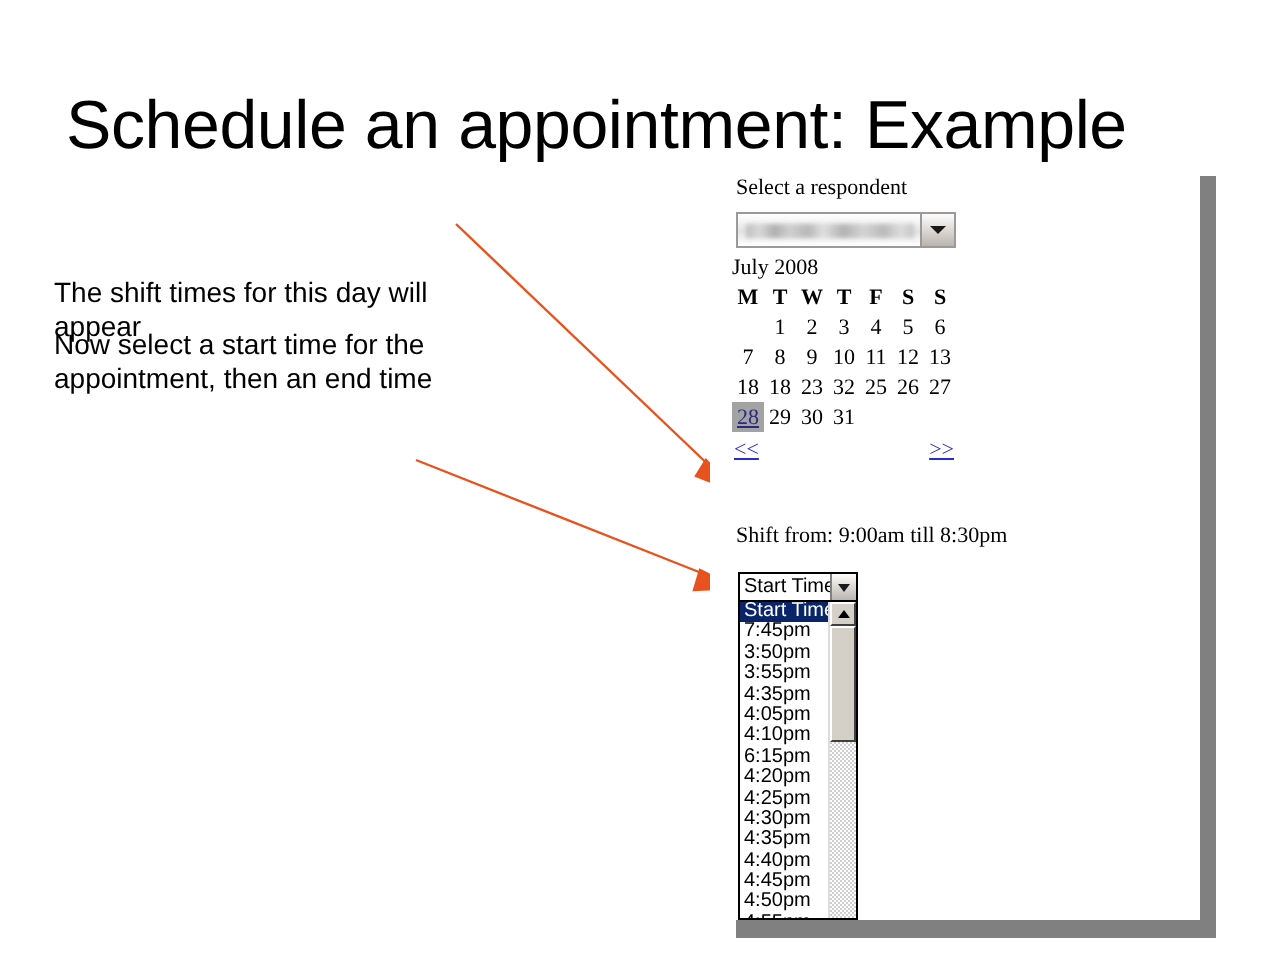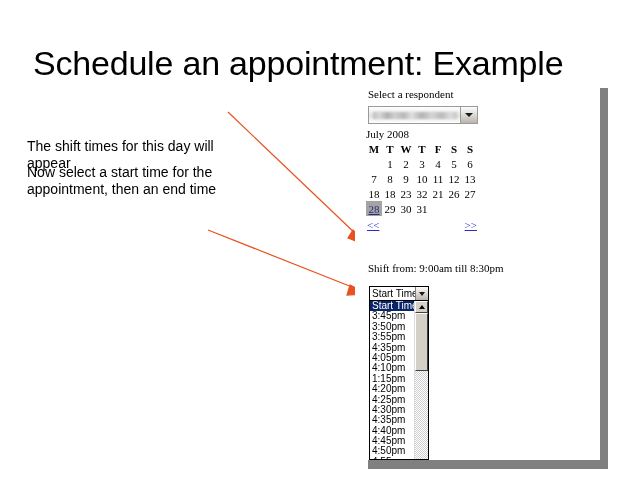--- a/index.html
+++ b/index.html
@@ -366,21 +366,21 @@
         <td>10</td>
         <td>11</td>
         <td>12</td>
         <td>13</td>
       </tr>
       <tr>
         <td>18</td>
         <td>18</td>
         <td>23</td>
         <td>32</td>
-        <td>21</td>
+        <td>25</td>
         <td>26</td>
         <td>27</td>
       </tr>
       <tr>
         <td class="day-selected">28</td>
         <td>29</td>
         <td>30</td>
         <td>31</td>
         <td></td>
         <td></td>
@@ -399,27 +399,27 @@
 <div id="start-time-combo">
   <div id="start-time-combo-value">Start Time</div>
   <div class="combo-arrow-btn">
       <i></i>
     </div>
 </div>
 
 <div id="start-time-list">
   <div id="start-time-options">
     <div class="option-row selected">Start Time</div>
-    <div class="option-row">3:45pm</div>
+    <div class="option-row">7:45pm</div>
     <div class="option-row">3:50pm</div>
     <div class="option-row">3:55pm</div>
     <div class="option-row">4:35pm</div>
     <div class="option-row">4:05pm</div>
     <div class="option-row">4:10pm</div>
-    <div class="option-row">1:15pm</div>
+    <div class="option-row">6:15pm</div>
     <div class="option-row">4:20pm</div>
     <div class="option-row">4:25pm</div>
     <div class="option-row">4:30pm</div>
     <div class="option-row">4:35pm</div>
     <div class="option-row">4:40pm</div>
     <div class="option-row">4:45pm</div>
     <div class="option-row">4:50pm</div>
     <div class="option-row">4:55pm</div>
   </div>
   <div id="list-scrollbar">

